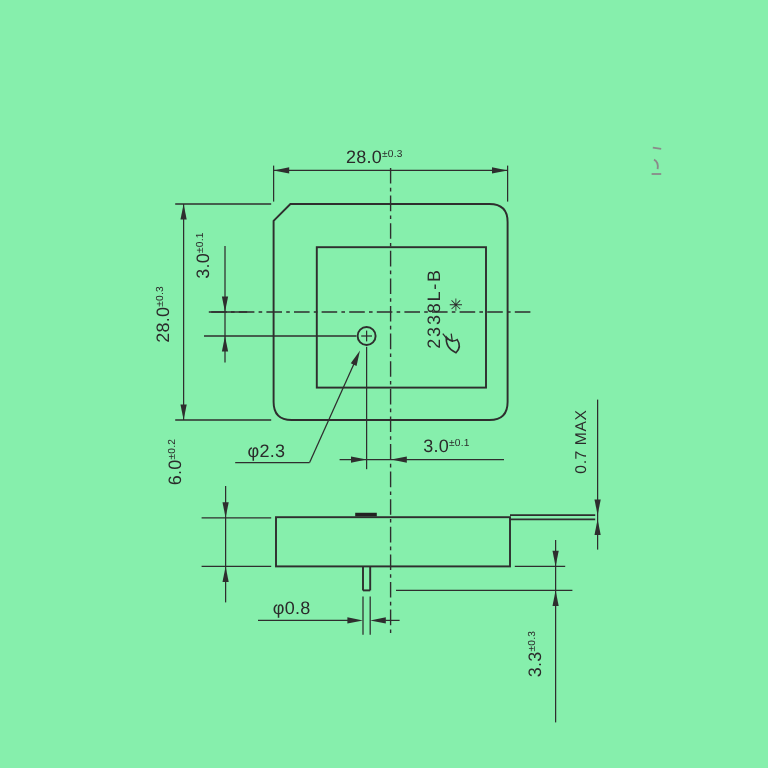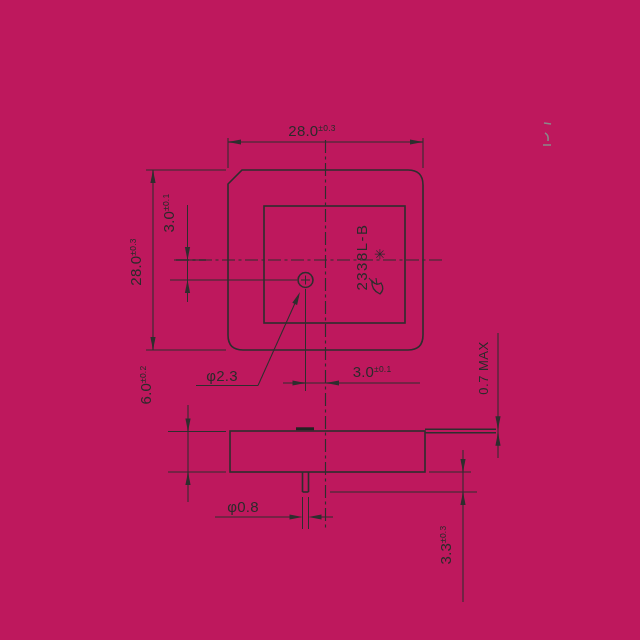--- a/index.html
+++ b/index.html
@@ -1,17 +1,17 @@
 <!DOCTYPE html>
 <html><head>
 <meta charset="utf-8">
 <style>
   html,body{margin:0;padding:0;background:#ffffff;}
   #canvas{
-    position:relative;width:640px;height:640px;background:#be185d;overflow:hidden;
+    position:relative;width:640px;height:640px;background:#86efac;overflow:hidden;
     font-family:"Liberation Sans", sans-serif;
   }
   svg text{fill:#2b2b2b;}
   .dim-text{font-size:15px;letter-spacing:0.2px;}
   .tol{font-size:8.5px;}
   .small-dim{font-size:13px;letter-spacing:0.5px;}
   .marking-text{font-size:15px;letter-spacing:1.5px;}
   .obj{stroke:#2e2e2e;stroke-width:1.6;fill:none;}
   .thin{stroke:#2e2e2e;stroke-width:1.05;fill:none;}
   .cl{stroke:#2e2e2e;stroke-width:1.15;fill:none;stroke-dasharray:13 3.5 3 3.5;}

